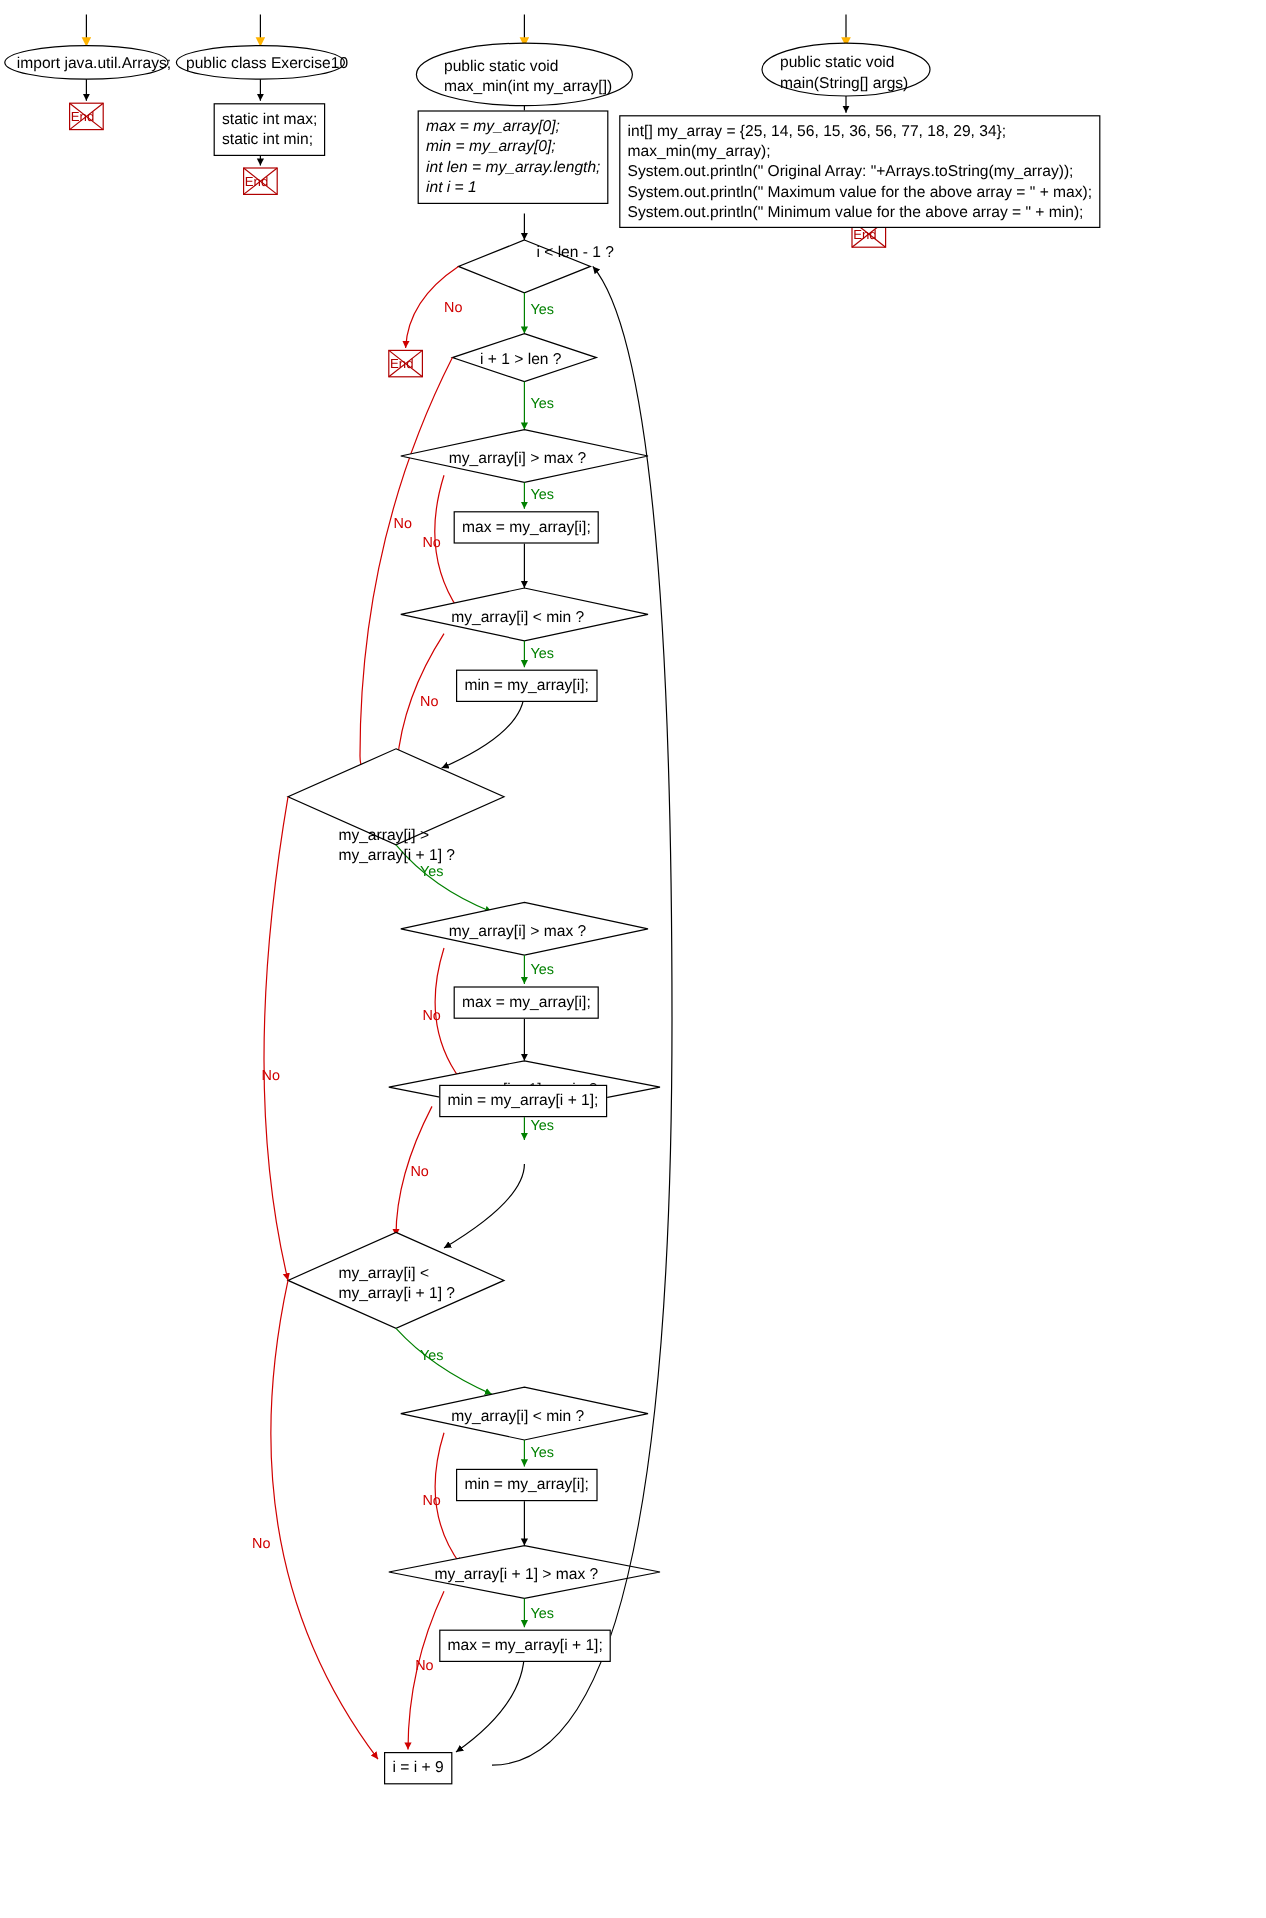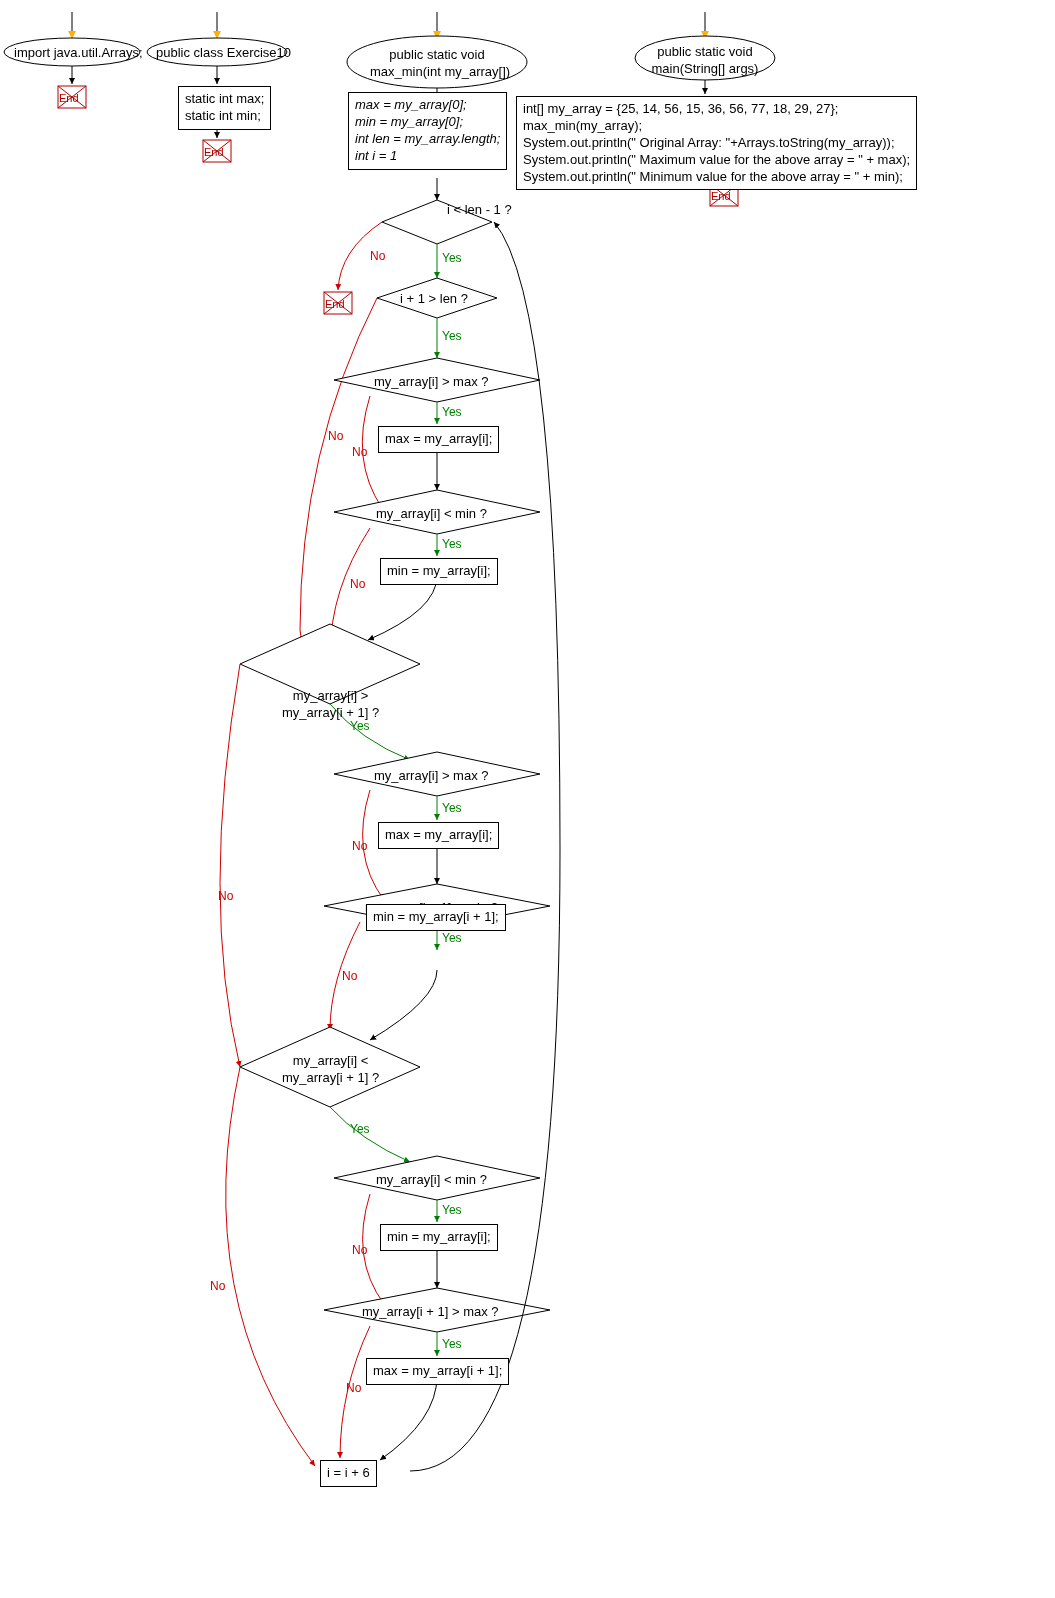--- a/index.html
+++ b/index.html
@@ -7,21 +7,21 @@
     padding: 0;
     background: #fff;
     font-family: Helvetica, Arial, sans-serif;
     font-size: 13px;
     width: 1055px;
     height: 1598px;
     position: relative;
   }
   .node {
     position: absolute;
-    text-align: center;
+    text-align: left;
     white-space: pre;
     line-height: 1.3;
   }
   
   svg.edge {
     position: absolute;
     top: 0;
     left: 0;
     pointer-events: none;
     overflow: visible;
@@ -214,21 +214,21 @@
 max_min(int my_array[])</div>
 
 <div class="node rect-box" style="left:348px; top:92px;font-style:italic;">max = my_array[0];
 min = my_array[0];
 int len = my_array.length;
 int i = 1</div>
 
 <div class="node" style="left:650px; top:44px; width:110px;">public static void
 main(String[] args)</div>
 
-<div class="node rect-box" style="left:516px; top:96px;">int[] my_array = {25, 14, 56, 15, 36, 56, 77, 18, 29, 27};
+<div class="node rect-box" style="left:516px; top:96px;">int[] my_array = {25, 14, 56, 15, 36, 56, 77, 18, 29, 34};
 max_min(my_array);
 System.out.println(" Original Array: "+Arrays.toString(my_array));
 System.out.println(" Maximum value for the above array = " + max);
 System.out.println(" Minimum value for the above array = " + min);</div>
 <div class="node" style="left:711px; top:189px; color:#b00000; font-size:11px;">End</div>
 
 <div class="node" style="left:402px; top:202px;margin-left:45px;">i &lt; len - 1 ?</div>
 <div class="node" style="left:325px; top:297px; color:#b00000; font-size:11px;">End</div>
 
 <div class="node" style="left:400px; top:291px;">i + 1 &gt; len ?</div>
@@ -250,13 +250,13 @@
 
 <div class="node" style="left:282px; top:1053px;">my_array[i] &lt;
 my_array[i + 1] ?</div>
 
 <div class="node" style="left:376px; top:1172px;">my_array[i] &lt; min ?</div>
 <div class="node rect-box" style="left:380px; top:1224px;">min = my_array[i];</div>
 
 <div class="node" style="left:362px; top:1304px;">my_array[i + 1] &gt; max ?</div>
 <div class="node rect-box" style="left:366px; top:1358px;">max = my_array[i + 1];</div>
 
-<div class="node rect-box" style="left:320px; top:1460px; text-align:center;">i = i + 6</div>
+<div class="node rect-box" style="left:320px; top:1460px; text-align:center;">i = i + 9</div>
 
 </body></html>

